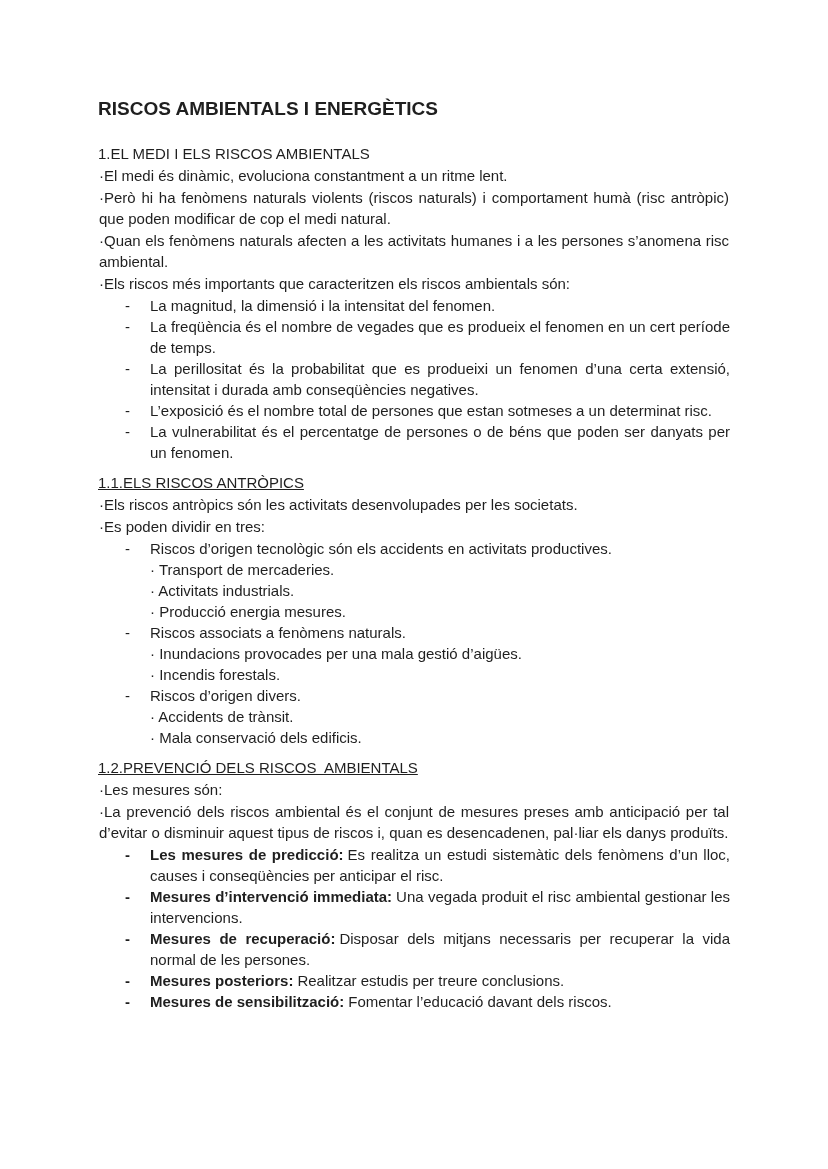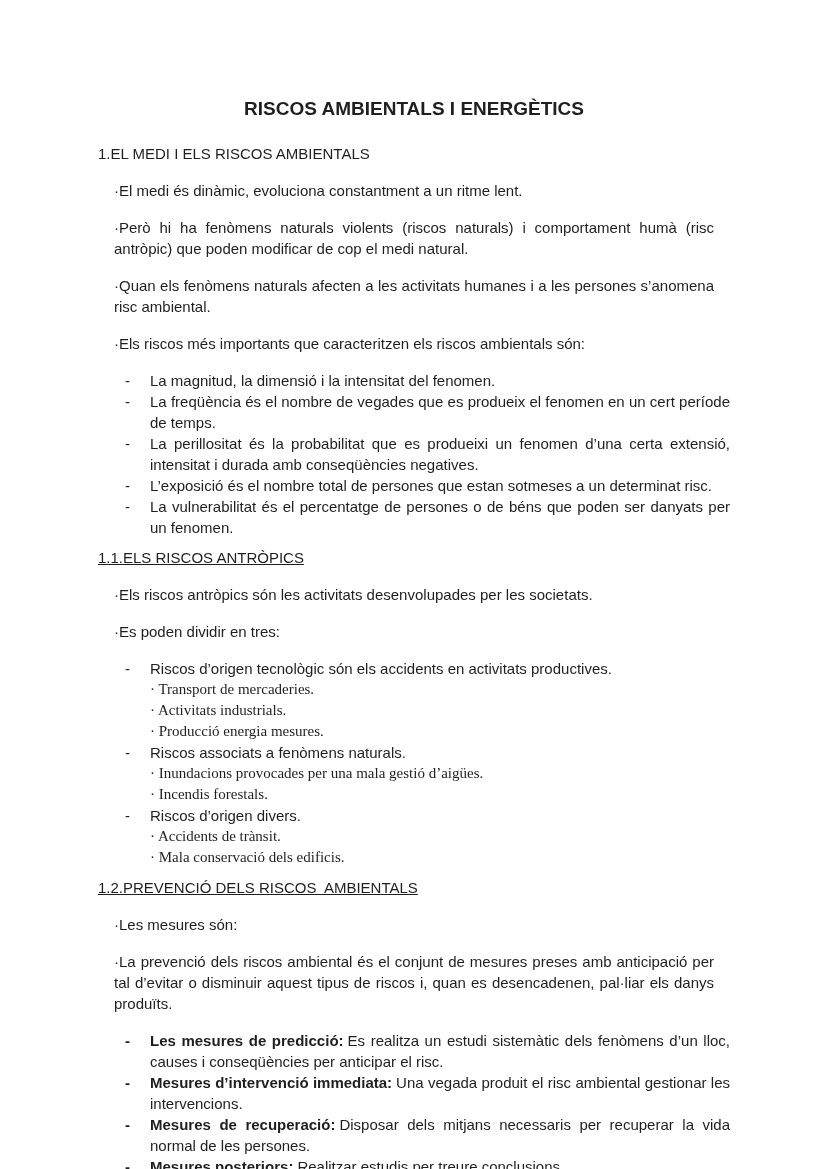--- a/index.html
+++ b/index.html
@@ -15,45 +15,43 @@
     padding: 97px 98px 60px 98px;
     font-size: 15px;
     line-height: 21px;
     color: #1f1f1f;
   }
   .title {
     font-size: 19px;
     line-height: 24px;
     font-weight: 700;
     margin: 0 0 22px 0;
-    text-align: center;
   }
   .heading {
     margin: 0;
     white-space: pre-wrap;
   }
   .sec-gap { margin-top: 9px; text-decoration: underline; }
   .para {
-    margin: 16px;
+    margin: 1px;
     text-align: justify;
   }
   .li {
     display: flex;
     margin-left: 27px;
   }
   .li .marker {
     flex: 0 0 25px;
   }
   .li .li-body {
     flex: 1 1 auto;
     text-align: justify;
   }
   .sub {
     margin: 0 0 0 52px;
-    font-family: Liberation Serif, serif;
   }
   .bold { font-weight: 700; }
   .li-label {
     font-weight: 700;
     margin-right: 4px;
   }
 </style>
 </head>
 <body>
 

